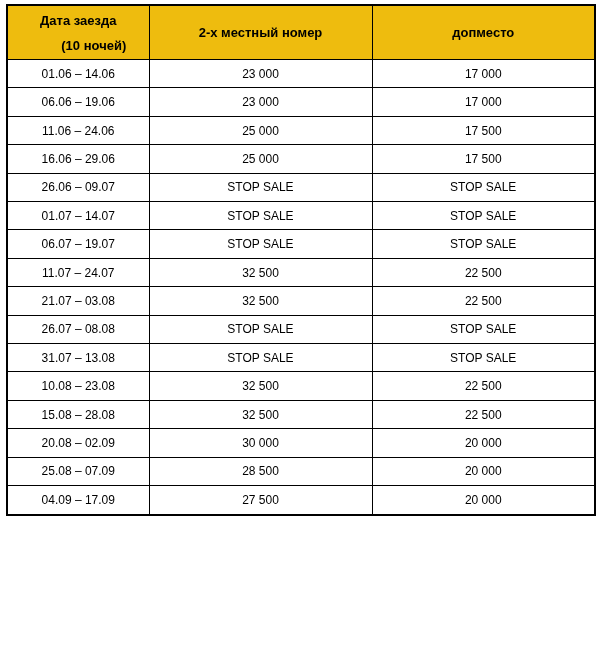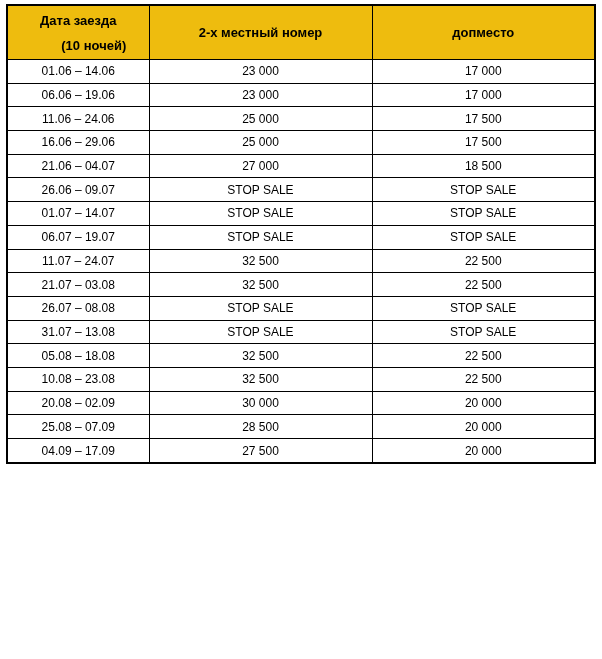--- a/index.html
+++ b/index.html
@@ -12,21 +12,21 @@
     height: 659px;
     position: relative;
     font-family: "Liberation Sans", sans-serif;
     color: #000;
   }
   table.price-table {
     position: absolute;
     left: 6px;
     top: 4px;
     width: 588px;
-    height: 460px;
+    height: 512px;
     border-collapse: collapse;
     table-layout: fixed;
     border: 2px solid var(--border-color, #000);
   }
   col.c-date  { width: 142px; }
   col.c-room  { width: 223px; }
   col.c-extra { width: 223px; }
   th, td {
     border: 1.5px solid var(--border-color, #000);
     text-align: center;
@@ -86,25 +86,20 @@
     <td>25 000</td>
     <td>17 500</td>
   </tr>
 
   <tr>
     <td>16.06 – 29.06</td>
     <td>25 000</td>
     <td>17 500</td>
   </tr>
 
-  <tr>
-    <td>21.06 – 04.07</td>
-    <td>27 000</td>
-    <td>18 500</td>
-  </tr>
 
   <tr>
     <td>26.06 – 09.07</td>
     <td>STOP SALE</td>
     <td>STOP SALE</td>
   </tr>
 
   <tr>
     <td>01.07 – 14.07</td>
     <td>STOP SALE</td>
@@ -135,32 +130,32 @@
     <td>STOP SALE</td>
     <td>STOP SALE</td>
   </tr>
 
   <tr>
     <td>31.07 – 13.08</td>
     <td>STOP SALE</td>
     <td>STOP SALE</td>
   </tr>
 
-  <tr>
-    <td>05.08 – 18.08</td>
-    <td>32 500</td>
-    <td>22 500</td>
-  </tr>
 
   <tr>
     <td>10.08 – 23.08</td>
     <td>32 500</td>
     <td>22 500</td>
   </tr>
 
+  <tr>
+    <td>15.08 – 28.08</td>
+    <td>32 500</td>
+    <td>22 500</td>
+  </tr>
 
   <tr>
     <td>20.08 – 02.09</td>
     <td>30 000</td>
     <td>20 000</td>
   </tr>
 
   <tr>
     <td>25.08 – 07.09</td>
     <td>28 500</td>

